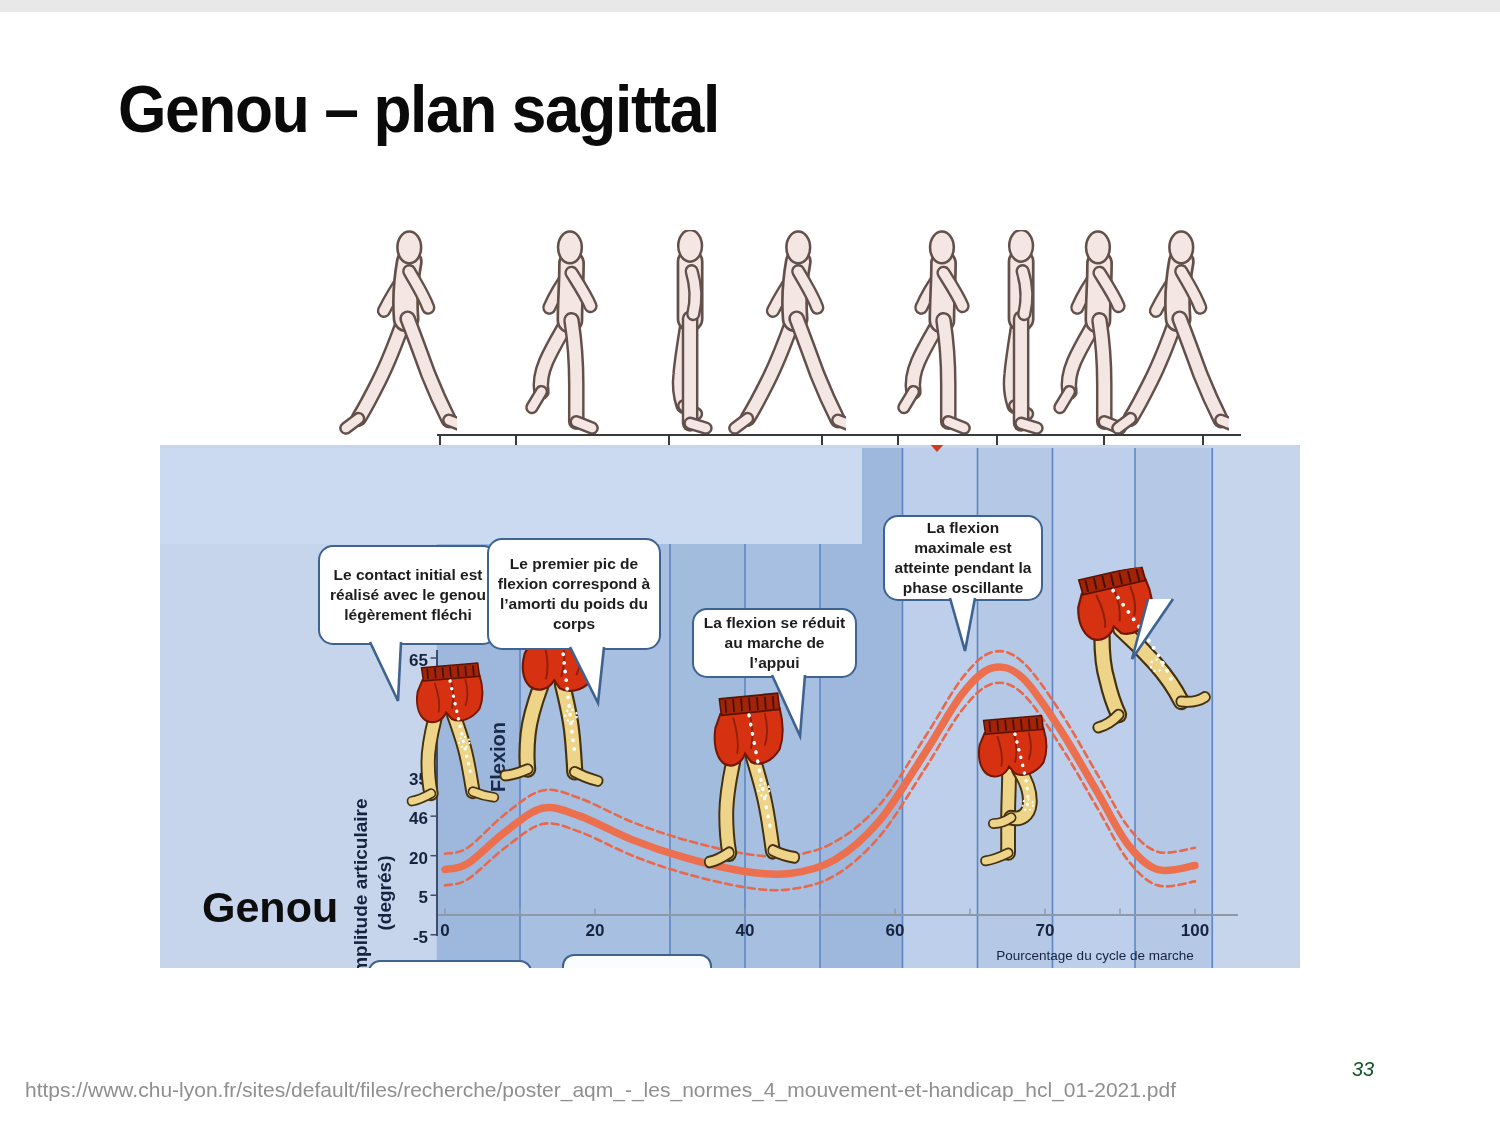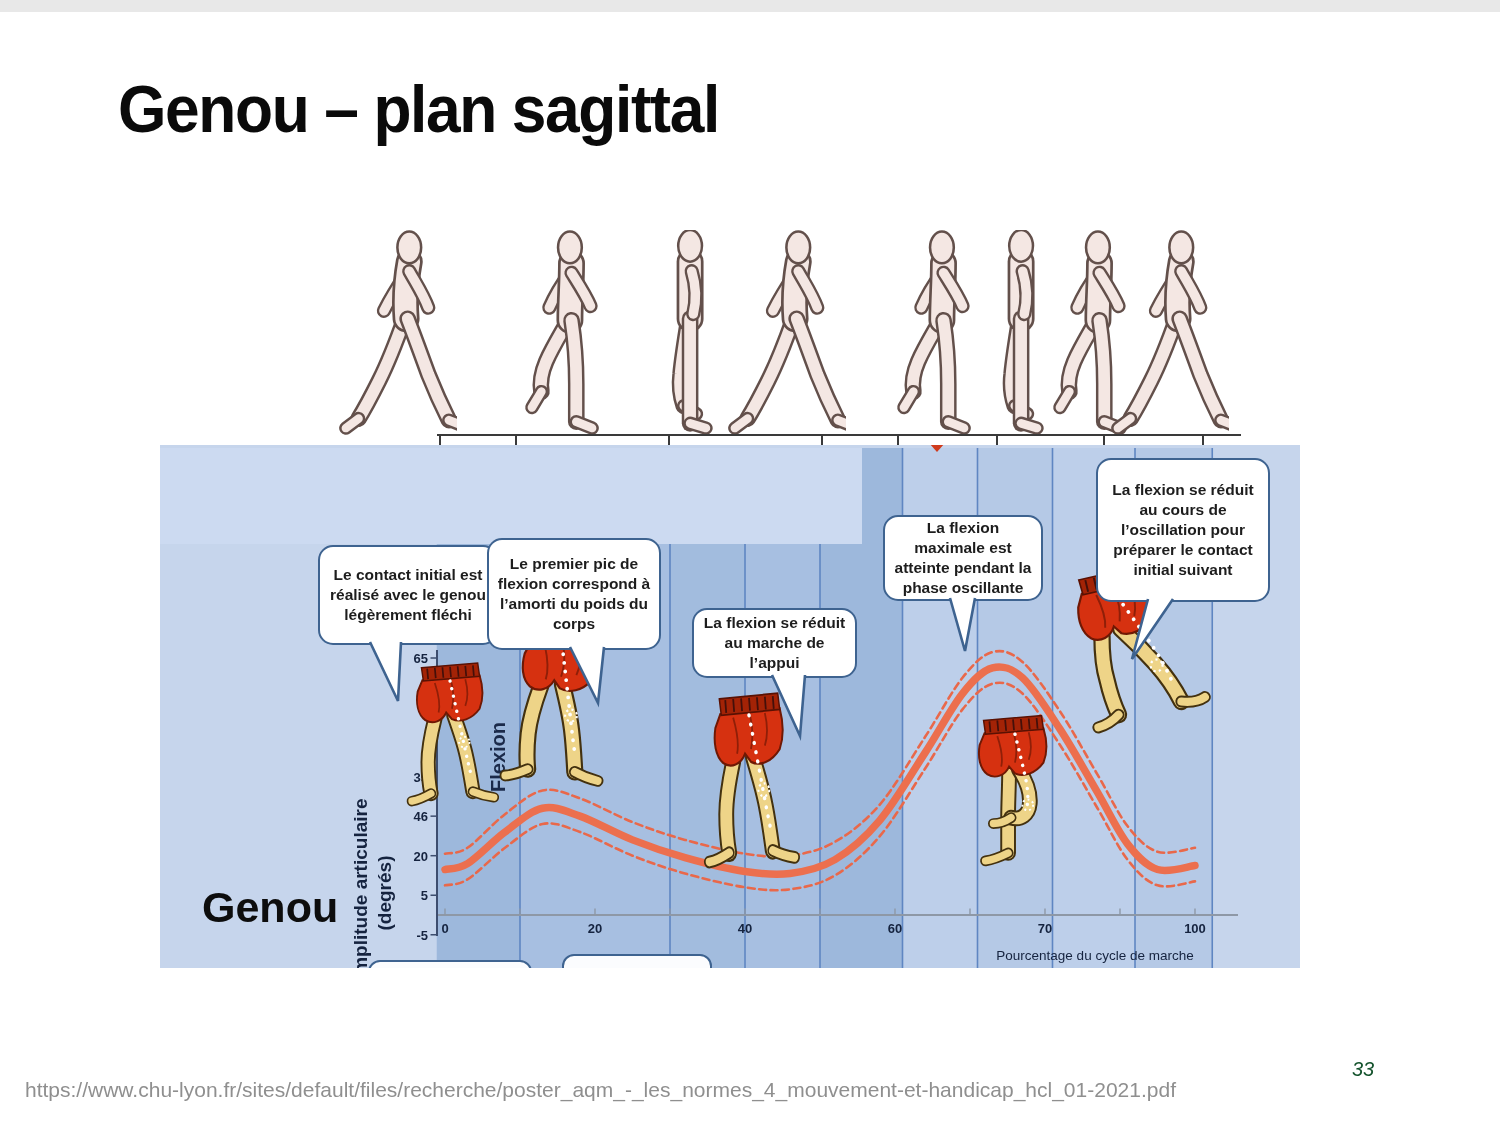--- a/index.html
+++ b/index.html
@@ -14,21 +14,21 @@
   #baseline{position:absolute;left:437px;top:422px;width:804px;height:2px;background:#3a3a3a;}
   .gait-tick{position:absolute;top:423px;width:2px;height:13px;background:#3a3a3a;}
 
   
   #panel{position:absolute;left:160px;top:433px;width:1140px;height:523px;background:#c6d5ec;overflow:hidden;}
   #chart-svg{position:absolute;left:0;top:0;z-index:1;}
   #light-rect{position:absolute;left:0;top:3px;width:702px;height:96px;background:#ccdaf1;z-index:2;}
   .botbox{position:absolute;background:#fbfcfe;border:2.6px solid #3e6390;border-radius:12px;z-index:3;}
   #red-marker{position:absolute;left:768px;top:-2px;z-index:3;}
 
-  .ticklab{position:absolute;z-index:4;font-size:13px;font-weight:bold;color:#15233f;}
+  .ticklab{position:absolute;z-index:4;font-size:17px;font-weight:bold;color:#15233f;}
   .yticklab{width:30px;text-align:right;}
   .xticklab{width:34px;text-align:center;}
 
   #genou-label{position:absolute;left:42px;top:438px;z-index:4;font-size:43px;font-weight:bold;color:#0d0d0d;}
   #flexion-label{position:absolute;left:338px;top:312px;z-index:4;font-size:20px;font-weight:bold;color:#1b2a4a;
                  transform:translate(-50%,-50%) rotate(-90deg);white-space:nowrap;}
   #amp-label{position:absolute;left:213px;top:448px;z-index:4;font-size:19px;font-weight:bold;color:#15233f;
              transform:translate(-50%,-50%) rotate(-90deg);text-align:center;line-height:1.25;white-space:nowrap;}
   #xaxis-title{position:absolute;left:805px;top:503px;width:260px;z-index:4;text-align:center;
                font-size:13.5px;font-weight:normal;color:#15233f;}
@@ -284,23 +284,20 @@
     </div>
     <div class="callout" style="left:327px;top:93px;width:174px;height:112px">
       <span>Le premier pic de flexion correspond à l’amorti du poids du corps</span>
     </div>
     <div class="callout" style="left:532px;top:163px;width:165px;height:70px">
       <span>La flexion se réduit au marche de l’appui</span>
     </div>
     <div class="callout" style="left:723px;top:70px;width:160px;height:86px">
       <span>La flexion maximale est atteinte pendant la phase oscillante</span>
     </div>
-    <div class="callout" style="left:936px;top:13px;width:174px;height:144px">
-      <span>La flexion se réduit au cours de l’oscillation pour préparer le contact initial suivant</span>
-    </div>
   <div class="ticklab yticklab" style="left:238px;top:206.003px">65</div>
       <div class="ticklab yticklab" style="left:238px;top:324.61699999999996px">35</div>
       <div class="ticklab yticklab" style="left:238px;top:364.155px">46</div>
       <div class="ticklab yticklab" style="left:238px;top:403.693px">20</div>
       <div class="ticklab yticklab" style="left:238px;top:443.231px">5</div>
       <div class="ticklab yticklab" style="left:238px;top:482.769px">-5</div>
       <div class="ticklab xticklab" style="left:268px;top:476px">0</div>
       <div class="ticklab xticklab" style="left:418px;top:476px">20</div>
       <div class="ticklab xticklab" style="left:568px;top:476px">40</div>
       <div class="ticklab xticklab" style="left:718px;top:476px">60</div>

